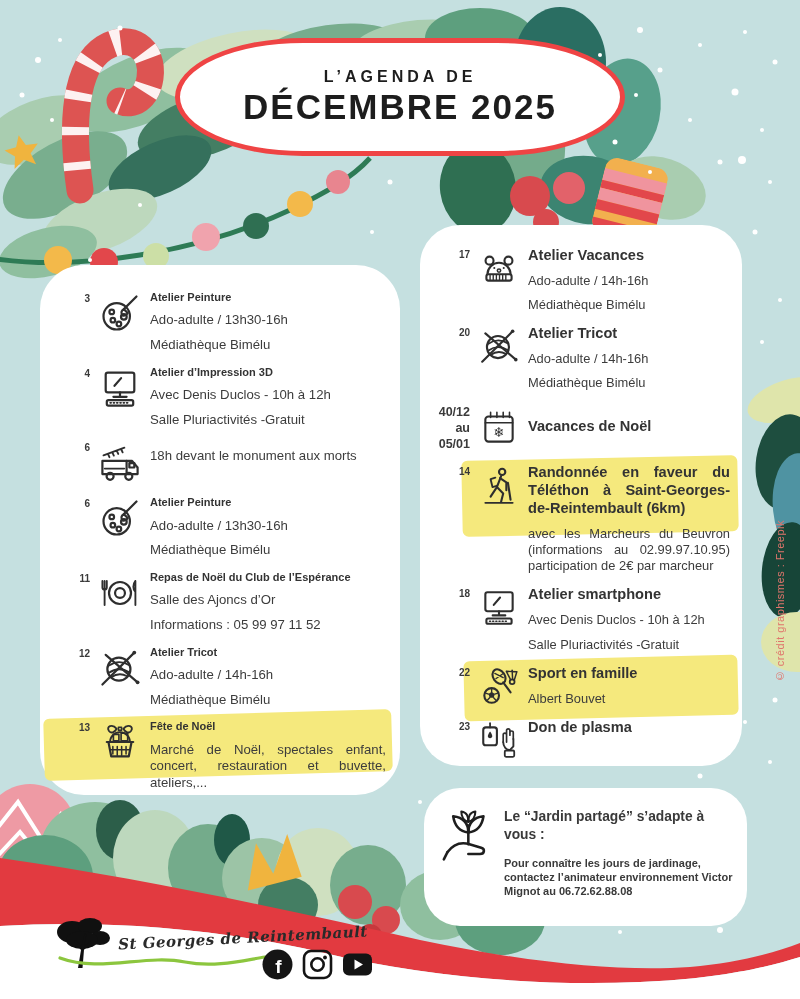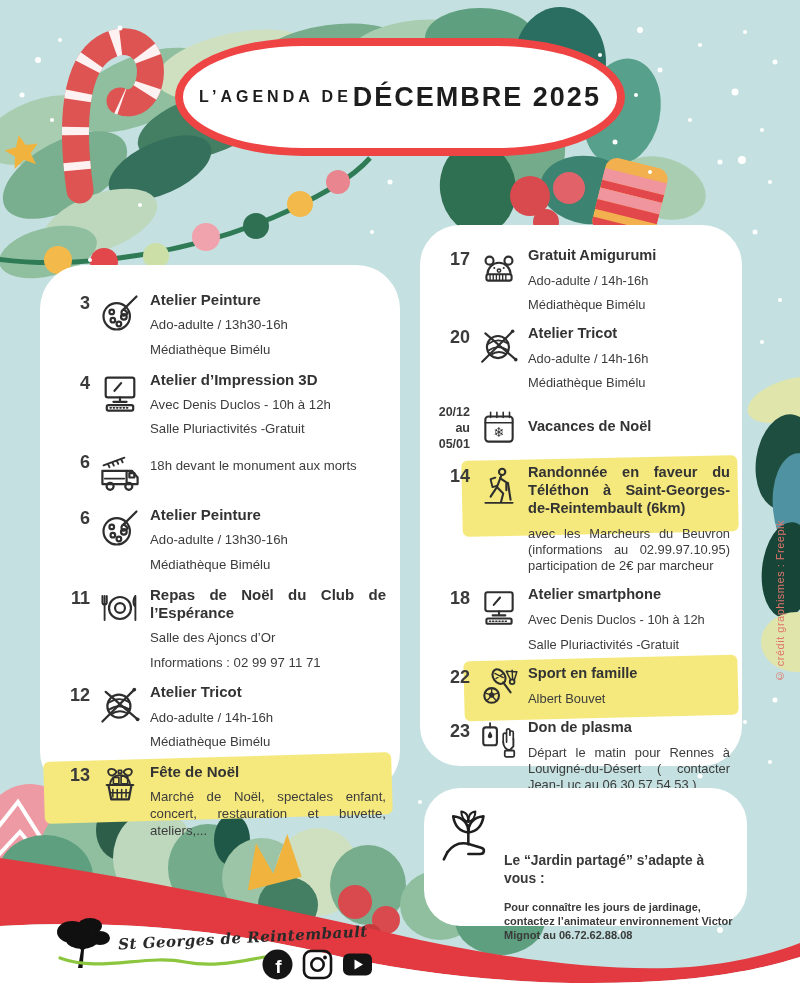--- a/index.html
+++ b/index.html
@@ -6,57 +6,57 @@
   .poster{
     position:relative; width:800px; height:999px; overflow:hidden;
     background:#c5e0e0;
     font-family:"Liberation Sans", sans-serif;
     color:#3a3a3a;
   }
   .deco{position:absolute;inset:0;z-index:0;}
   
   .pill{
     position:absolute; left:175px; top:38px; width:450px; height:118px;
-    background:#fff; border:8px solid #ef4444; border-radius:130px/60px;
+    background:#fff; border:5px solid #ef4444; border-radius:130px/60px;
     box-sizing:border-box; z-index:3;
-    display:flex; flex-direction:row; align-items:center; justify-content:center; gap:1px;
+    display:flex; flex-direction:column; align-items:center; justify-content:center; gap:1px;
   }
   .pill .kicker{font-size:16px; font-weight:800; letter-spacing:4px; color:#1d1d1d;}
-  .pill .month{font-size:27px; font-weight:800; letter-spacing:2px; color:#1d1d1d;}
+  .pill .month{font-size:35px; font-weight:800; letter-spacing:2px; color:#1d1d1d;}
   
   .card{position:absolute; background:#fff; z-index:1; box-sizing:border-box;}
   .card-left{left:40px; top:265px; width:360px; height:530px; border-radius:44px; padding:26px 14px 14px 14px;}
   .card-right{left:420px; top:225px; width:322px; height:541px; border-radius:40px; padding:22px 12px 12px 8px;}
   .info-box{left:424px; top:788px; width:323px; height:138px; border-radius:36px; padding:20px 14px 14px 16px;
             display:flex; gap:12px; align-items:flex-start;}
   .event{position:relative; display:flex; column-gap:8px; margin-bottom:12px;}
   .event > *{position:relative; z-index:1;}
-  .day{flex:none; width:36px; text-align:right; font-size:18px; font-weight:700; padding-top:2px; line-height:1.2;}
+  .day{flex:none; width:36px; text-align:right; font-size:10px; font-weight:700; padding-top:2px; line-height:1.2;}
   .card-right .day{width:42px;}
   .day-range{font-size:12.5px; line-height:1.3; padding-top:1px;}
   .ico{flex:none; width:44px; height:44px;}
   .card-right .ico{width:42px; height:42px;}
   .ico svg{width:100%; height:100%; stroke:#2e2e2e; fill:none; stroke-width:2; stroke-linecap:round; stroke-linejoin:round;}
   .body{flex:1; min-width:0;}
-  .title{font-size:15px; font-weight:700; color:#333; line-height:1.22; margin-bottom:2px;}
+  .title{font-size:11px; font-weight:700; color:#333; line-height:1.22; margin-bottom:2px;}
   .card-right .title{font-size:14.6px;}
   .line{font-size:13.2px; line-height:1.26; color:#3c3c3c;margin-top:8px;}
   .card-right .line{font-size:12.9px;}
   .just{text-align:justify;}
   .vcenter{align-items:center;}
   .vcenter .day{padding-top:0;}
   
   .hl::before{content:""; position:absolute; background:#f5e97d; border-radius:6px; z-index:0;}
   .hl-a::before{left:-10px; top:-6px; width:calc(100% + 16px); height:62px; transform:rotate(-1.6deg);}
   .hl-b::before{left:34px; top:-6px; width:calc(100% - 26px); height:76px; transform:rotate(-1.2deg);}
   .hl-c::before{left:36px; top:-7px; width:calc(100% - 28px); height:60px; transform:rotate(-1.4deg);}
   
   .info-ico{flex:none; width:52px; height:56px;}
   .info-ico svg{width:100%; height:100%; stroke:#1e1e1e; fill:none; stroke-width:2.2; stroke-linecap:round; stroke-linejoin:round;}
-  .info-title{font-size:13.8px; font-weight:700; line-height:1.3; margin-bottom:12px;margin-top:44px;}
+  .info-title{font-size:13.8px; font-weight:700; line-height:1.3; margin-bottom:12px;}
   .info-body{font-size:11px; font-weight:700; line-height:1.3;}
   
   .credit{
     position:absolute; right:14px; top:520px; z-index:1;
     writing-mode:vertical-rl; transform:rotate(180deg);
     font-size:11px; color:#e0756c; letter-spacing:0.5px;
   }
   
   .tree{position:absolute; left:50px; top:916px; width:64px; height:54px; z-index:2;}
   .logo-underline{position:absolute; left:55px; top:946px; width:215px; height:30px; z-index:2;}
@@ -303,21 +303,21 @@
         <svg viewBox="0 0 40 40">
             <circle cx="20" cy="20" r="10"></circle>
             <circle cx="20" cy="20" r="4.5"></circle>
             <path d="M6,9 v22 M4,9 v6 a2,2 0 0 0 4,0 v-6" stroke-width="1.7"></path>
             <path d="M34,9 v22 M34,9 c-2.5,3 -2.5,8 0,10" stroke-width="1.7"></path>
           </svg>
       </div>
       <div class="body">
         <div class="title just">Repas de Noël du Club de l’Espérance</div>
         <div class="line">Salle des Ajoncs d’Or</div>
-        <div class="line">Informations : 02 99 97 11 71</div>
+        <div class="line">Informations : 05 99 97 11 52</div>
       </div>
     </div>
 
     <div class="event">
       <div class="day">12</div>
       <div class="ico">
         <svg viewBox="0 0 40 40">
             <circle cx="19" cy="21" r="10.5"></circle>
             <path d="M9.5,18 q9.5,-6.5 19,-0.5 M9.5,24.5 q9.5,-6.5 19,-0.5 M12,28.5 q7,-5 14.5,-1" stroke-width="1.7"></path>
             <path d="M4,35 L33,6 M7,8 L36,33"></path>
@@ -364,21 +364,21 @@
             <rect x="8" y="26" width="24" height="6" rx="2"></rect>
             <path d="M11.5,27 v4 M14.5,27 v4 M17.5,27 v4 M20.5,27 v4 M23.5,27 v4 M26.5,27 v4" stroke-width="1.3"></path>
             <circle cx="11" cy="13" r="3.8"></circle>
             <circle cx="29" cy="13" r="3.8"></circle>
             <circle cx="15.5" cy="20" r="1" fill="#2e2e2e" stroke="none"></circle>
             <circle cx="24.5" cy="20" r="1" fill="#2e2e2e" stroke="none"></circle>
             <circle cx="20" cy="22.5" r="1.6" stroke-width="1.5"></circle>
           </svg>
       </div>
       <div class="body">
-        <div class="title">Gratuit Amigurumi</div>
+        <div class="title">Atelier Vacances</div>
         <div class="line">Ado-adulte / 14h-16h</div>
         <div class="line">Médiathèque Bimélu</div>
       </div>
     </div>
 
     <div class="event">
       <div class="day">20</div>
       <div class="ico">
         <svg viewBox="0 0 40 40">
             <circle cx="19" cy="21" r="10.5"></circle>
@@ -389,21 +389,21 @@
           </svg>
       </div>
       <div class="body">
         <div class="title">Atelier Tricot</div>
         <div class="line">Ado-adulte / 14h-16h</div>
         <div class="line">Médiathèque Bimélu</div>
       </div>
     </div>
 
     <div class="event vcenter">
-      <div class="day day-range">20/12 au 05/01</div>
+      <div class="day day-range">40/12 au 05/01</div>
       <div class="ico">
         <svg viewBox="0 0 40 40">
             <rect x="7" y="9" width="26" height="24" rx="3"></rect>
             <path d="M7,15 h26" stroke-width="1.6"></path>
             <path d="M12,5 v5 M18,5 v5 M24,5 v5 M30,5 v5" stroke-width="1.5"></path>
             <text x="20" y="29" font-size="13" text-anchor="middle" fill="#2e2e2e" stroke="none" font-family="DejaVu Sans, sans-serif">❄</text>
           </svg>
       </div>
       <div class="body">
         <div class="title">Vacances de Noël</div>
@@ -473,21 +473,20 @@
             <rect x="5" y="8" width="13" height="17" rx="2.5"></rect>
             <path d="M11.5,4 v4" stroke-width="1.7"></path>
             <path d="M11.5,12 c-2.8,3.6 -2.8,6.3 0,6.3 c2.8,0 2.8,-2.7 0,-6.3 Z" fill="#2e2e2e" stroke="none"></path>
             <path d="M24,22 v-7 a1.6,1.6 0 0 1 3.2,0 v7 M27.2,15 v-4 a1.6,1.6 0 0 1 3.2,0 v4.5 M30.4,13 a1.6,1.6 0 0 1 3.2,0 v6" stroke-width="1.6"></path>
             <path d="M24,22 c0,4.5 3,7.5 6.5,7.5 l3.2,-3.5 v-7" stroke-width="1.8"></path>
             <rect x="25.5" y="30" width="9" height="6" rx="1.2" stroke-width="1.7"></rect>
           </svg>
       </div>
       <div class="body">
         <div class="title">Don de plasma</div>
-        <div class="line just">Départ le matin pour Rennes à Louvigné-du-Désert ( contacter Jean-Luc au 06 30 57 54 53 )</div>
       </div>
     </div>
   </div>
 
   <div class="card info-box">
     <div class="info-ico">
       <svg viewBox="0 0 44 48">
           <path d="M6,38 c5,-7 12,-9 19,-7 l10,3 c3.5,1 3,5.5 -1,5.5 l-10,0"></path>
           <path d="M6,38 l-3,6"></path>
           <path d="M24,31 V15"></path>

